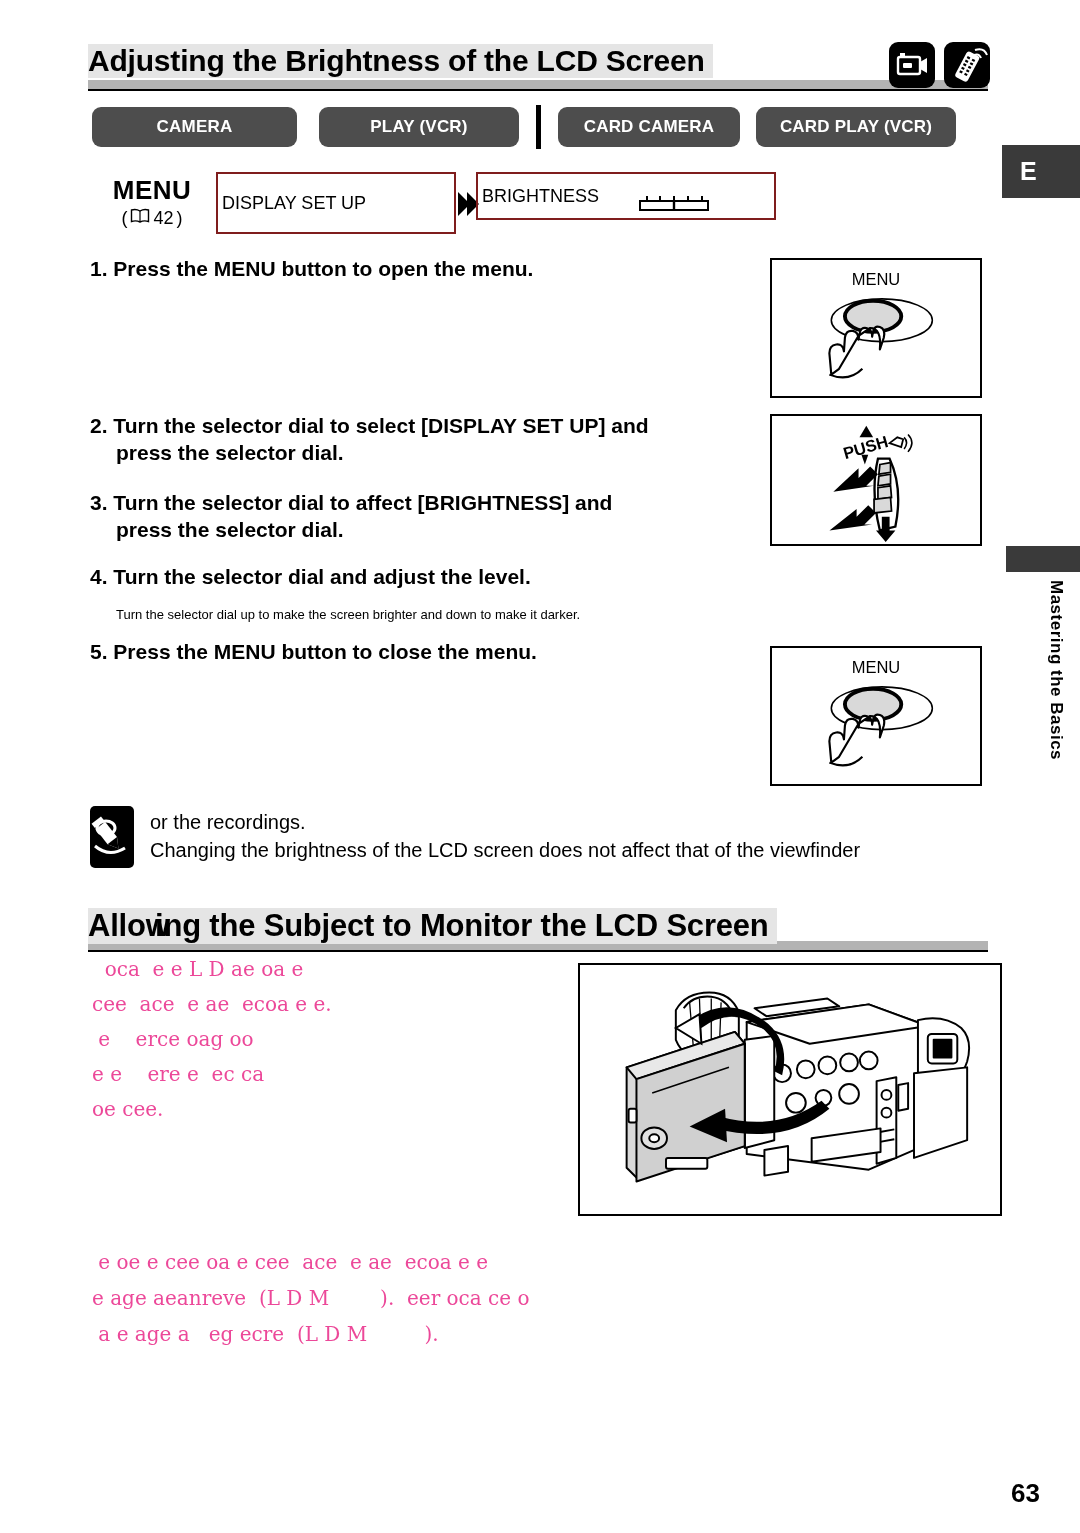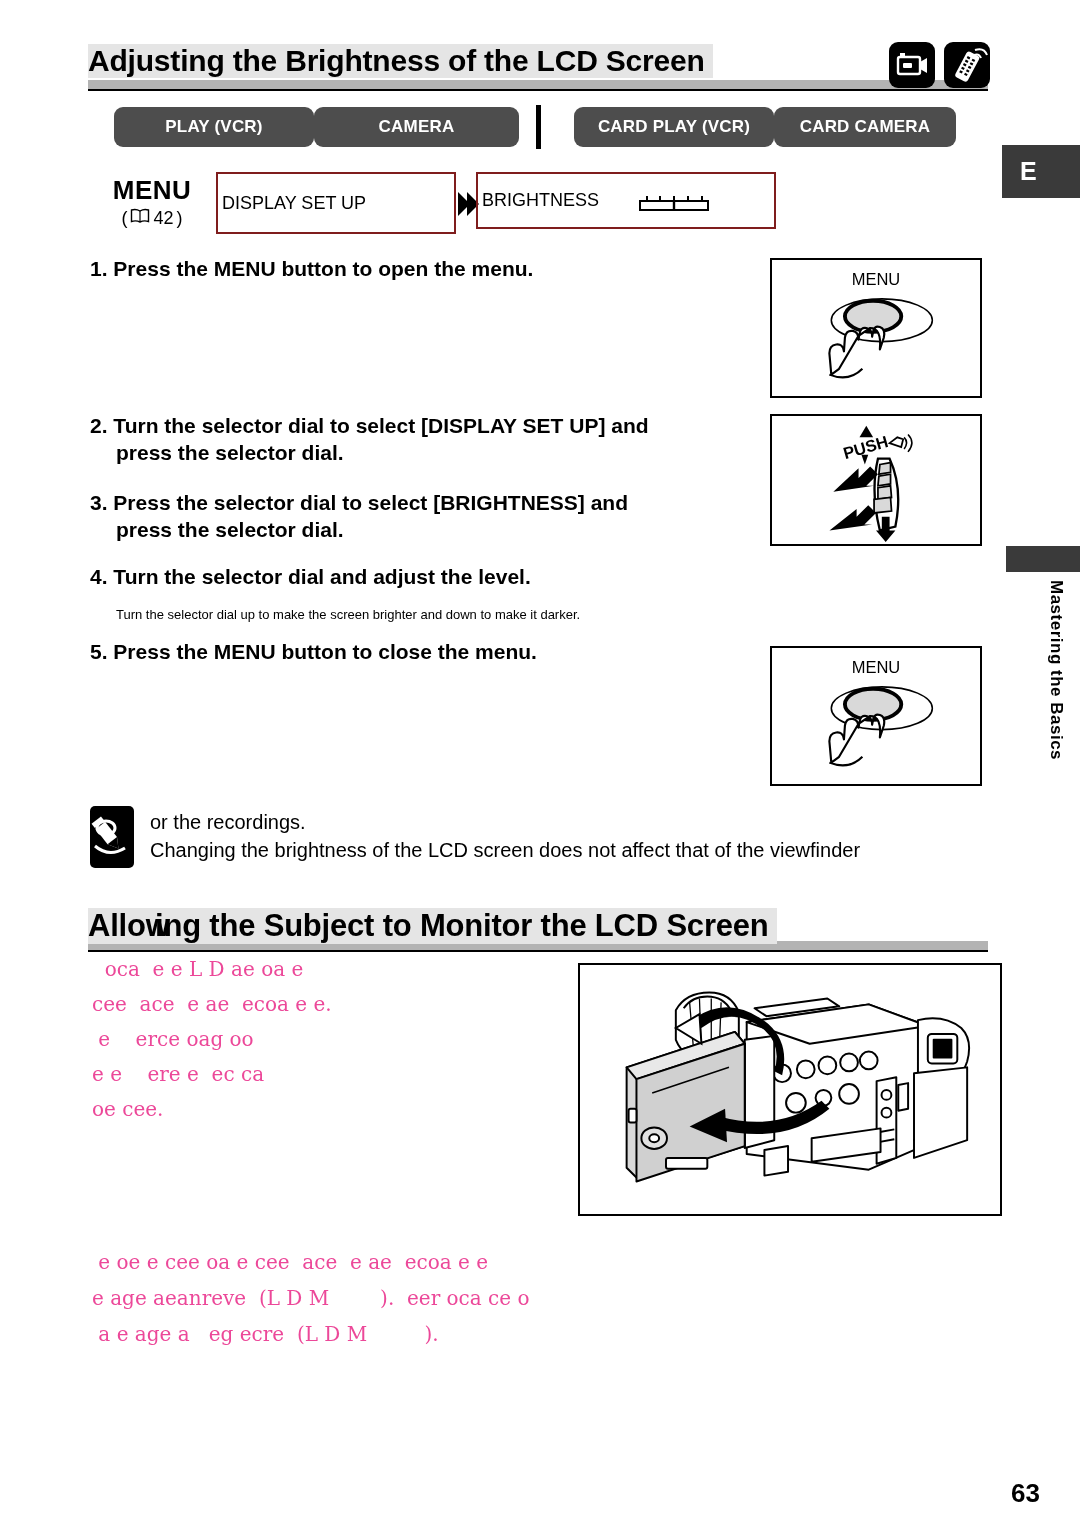--- a/index.html
+++ b/index.html
@@ -155,21 +155,21 @@
   .menu-box {
     position: absolute;
     border: 2px solid #7f1d1d;
     box-sizing: border-box;
     display: flex;
     align-items: center;
     font-size: 18px;
     padding-left: 4px;
   }
   #menu-box-1 { left: 216px; top: 172px; width: 240px; height: 62px; }
-  #menu-box-2 { left: 476px; top: 172px; width: 300px; height: 57px; text-align: center; }
+  #menu-box-2 { left: 476px; top: 172px; width: 300px; height: 48px; text-align: center; }
   .menu-arrow {
     position: absolute;
     left: 455px;
     top: 190px;
     width: 24px;
     height: 28px;
   }
   .slider-widget {
     position: absolute;
     left: 160px;
@@ -339,25 +339,25 @@
               <rect x="24" y="31" width="3" height="2.2"></rect>
           </g>
         </g>
         <path d="M30 13 q5 -2 7 3" fill="none" stroke="#fff" stroke-width="2"></path>
         <path d="M31 8 q9 -3 12 5" fill="none" stroke="#fff" stroke-width="2"></path>
       </svg>
     </div>
   </div>
 
   <div class="mode-row">
+    <div class="mode-btn mb0">CAMERA</div>
     <div class="mode-btn mb1">PLAY (VCR)</div>
-    <div class="mode-btn mb0">CAMERA</div>
     <div class="mode-divider"></div>
+    <div class="mode-btn mb2">CARD CAMERA</div>
     <div class="mode-btn mb3">CARD PLAY (VCR)</div>
-    <div class="mode-btn mb2">CARD CAMERA</div>
   </div>
 
   <div class="e-tab">E</div>
 
   <div class="menu-label">
     <div class="menu-word">MENU</div>
     <div class="menu-ref">
       <span>(</span>
       <span class="book-icon">
         <svg width="20" height="16" viewBox="0 0 20 16">
@@ -404,21 +404,21 @@
   </div>
 
   <div class="step" id="step-2">
     <span class="num">2.</span>
     <span>Turn the selector dial to select [DISPLAY SET UP] and</span>
     <span class="cont">press the selector dial.</span>
   </div>
 
   <div class="step" id="step-3">
     <span class="num">3.</span>
-    <span>Press the selector dial to select [BRIGHTNESS] and</span>
+    <span>Turn the selector dial to affect [BRIGHTNESS] and</span>
     <span class="cont">press the selector dial.</span>
   </div>
 
   <div class="step" id="step-4">
     <span class="num">4.</span>
     <span>Turn the selector dial and adjust the level.</span>
   </div>
 
   <div class="step-note">Turn the selector dial up to make the screen brighter and down to make it darker.</div>
 

